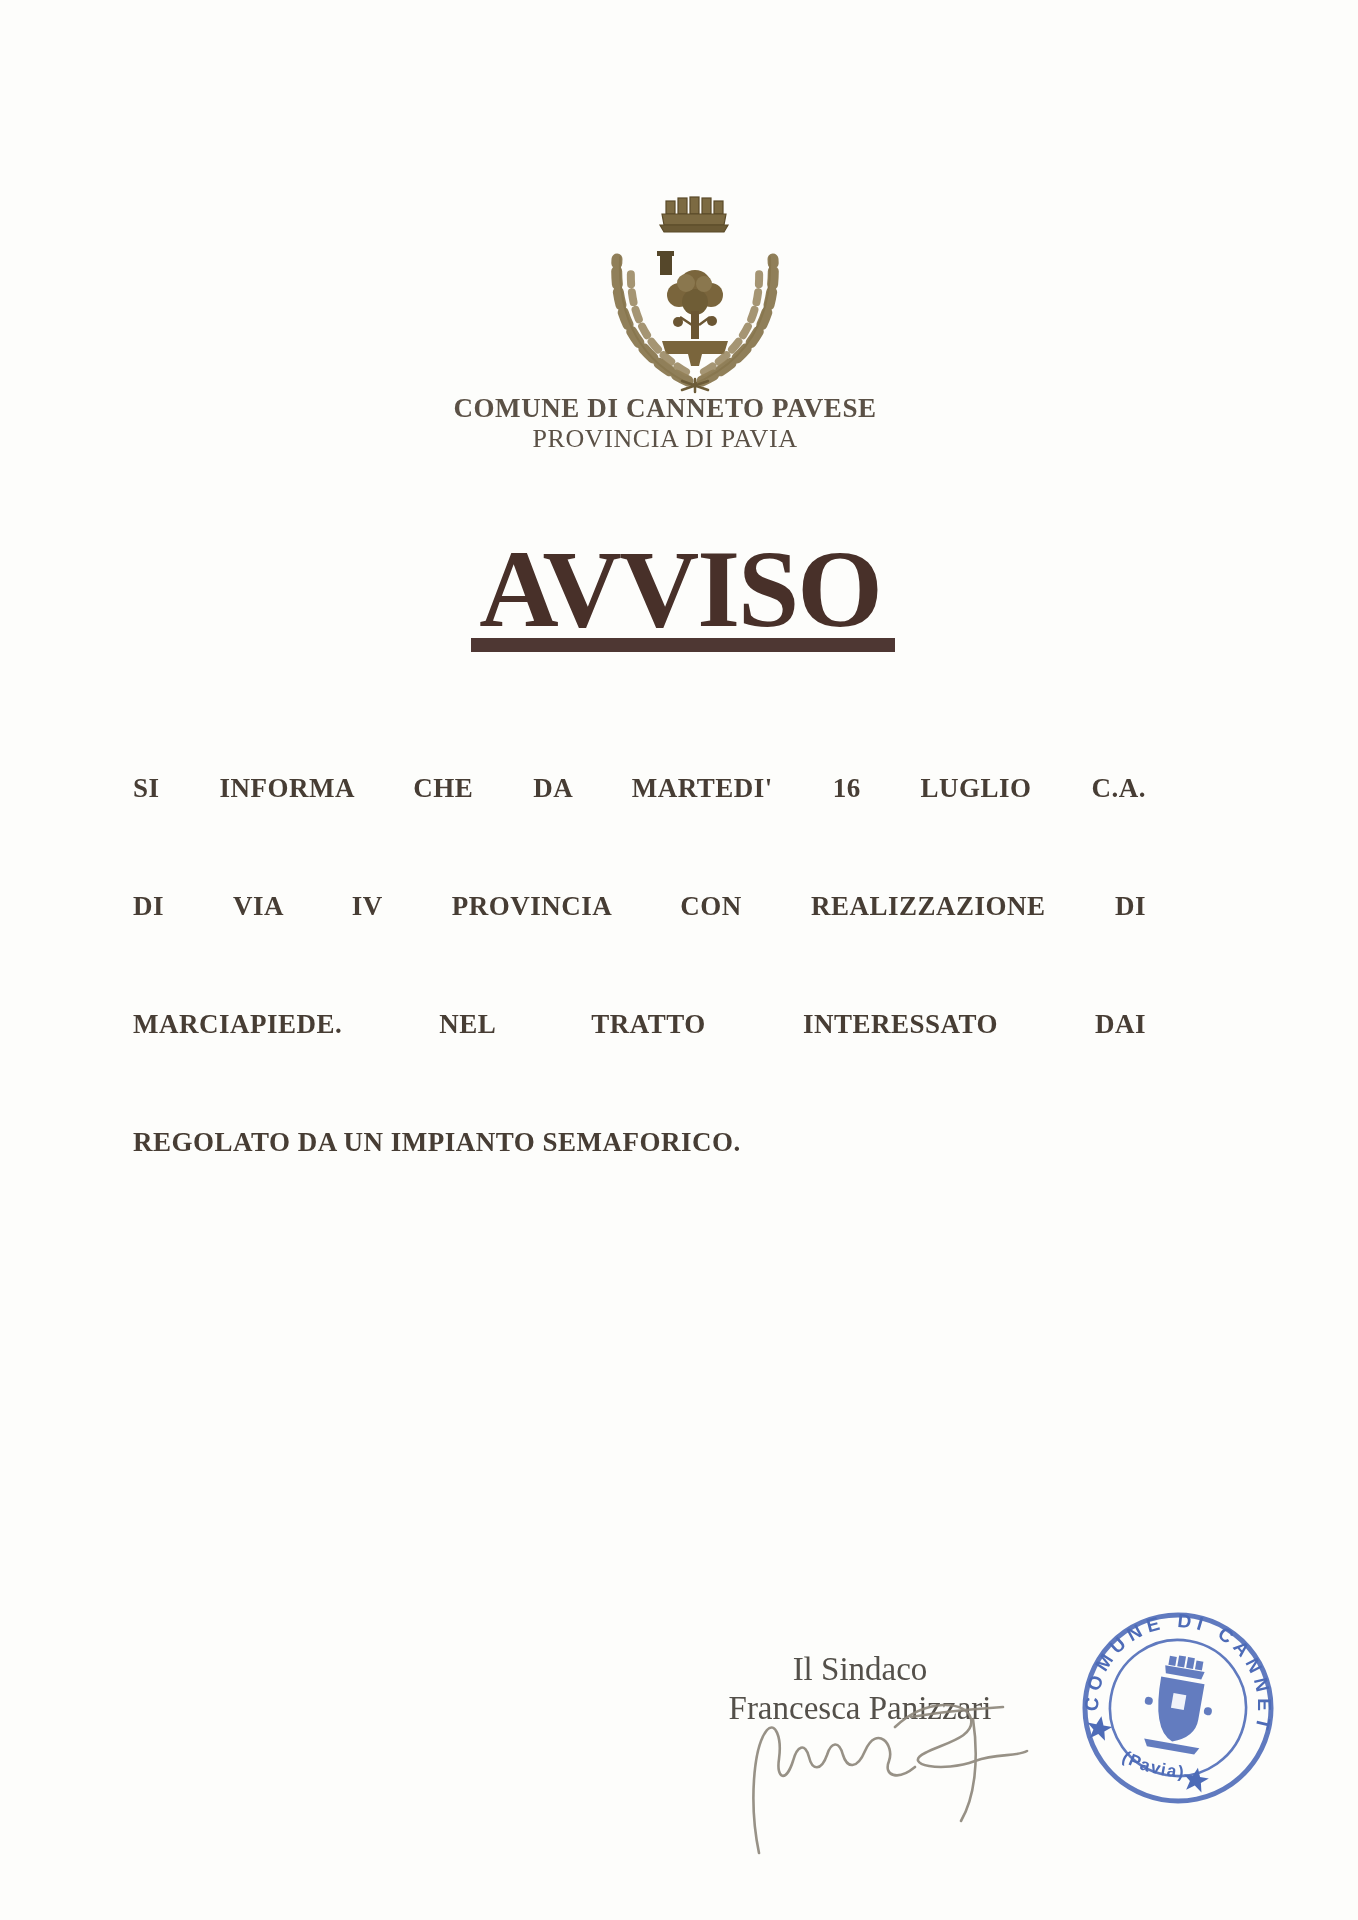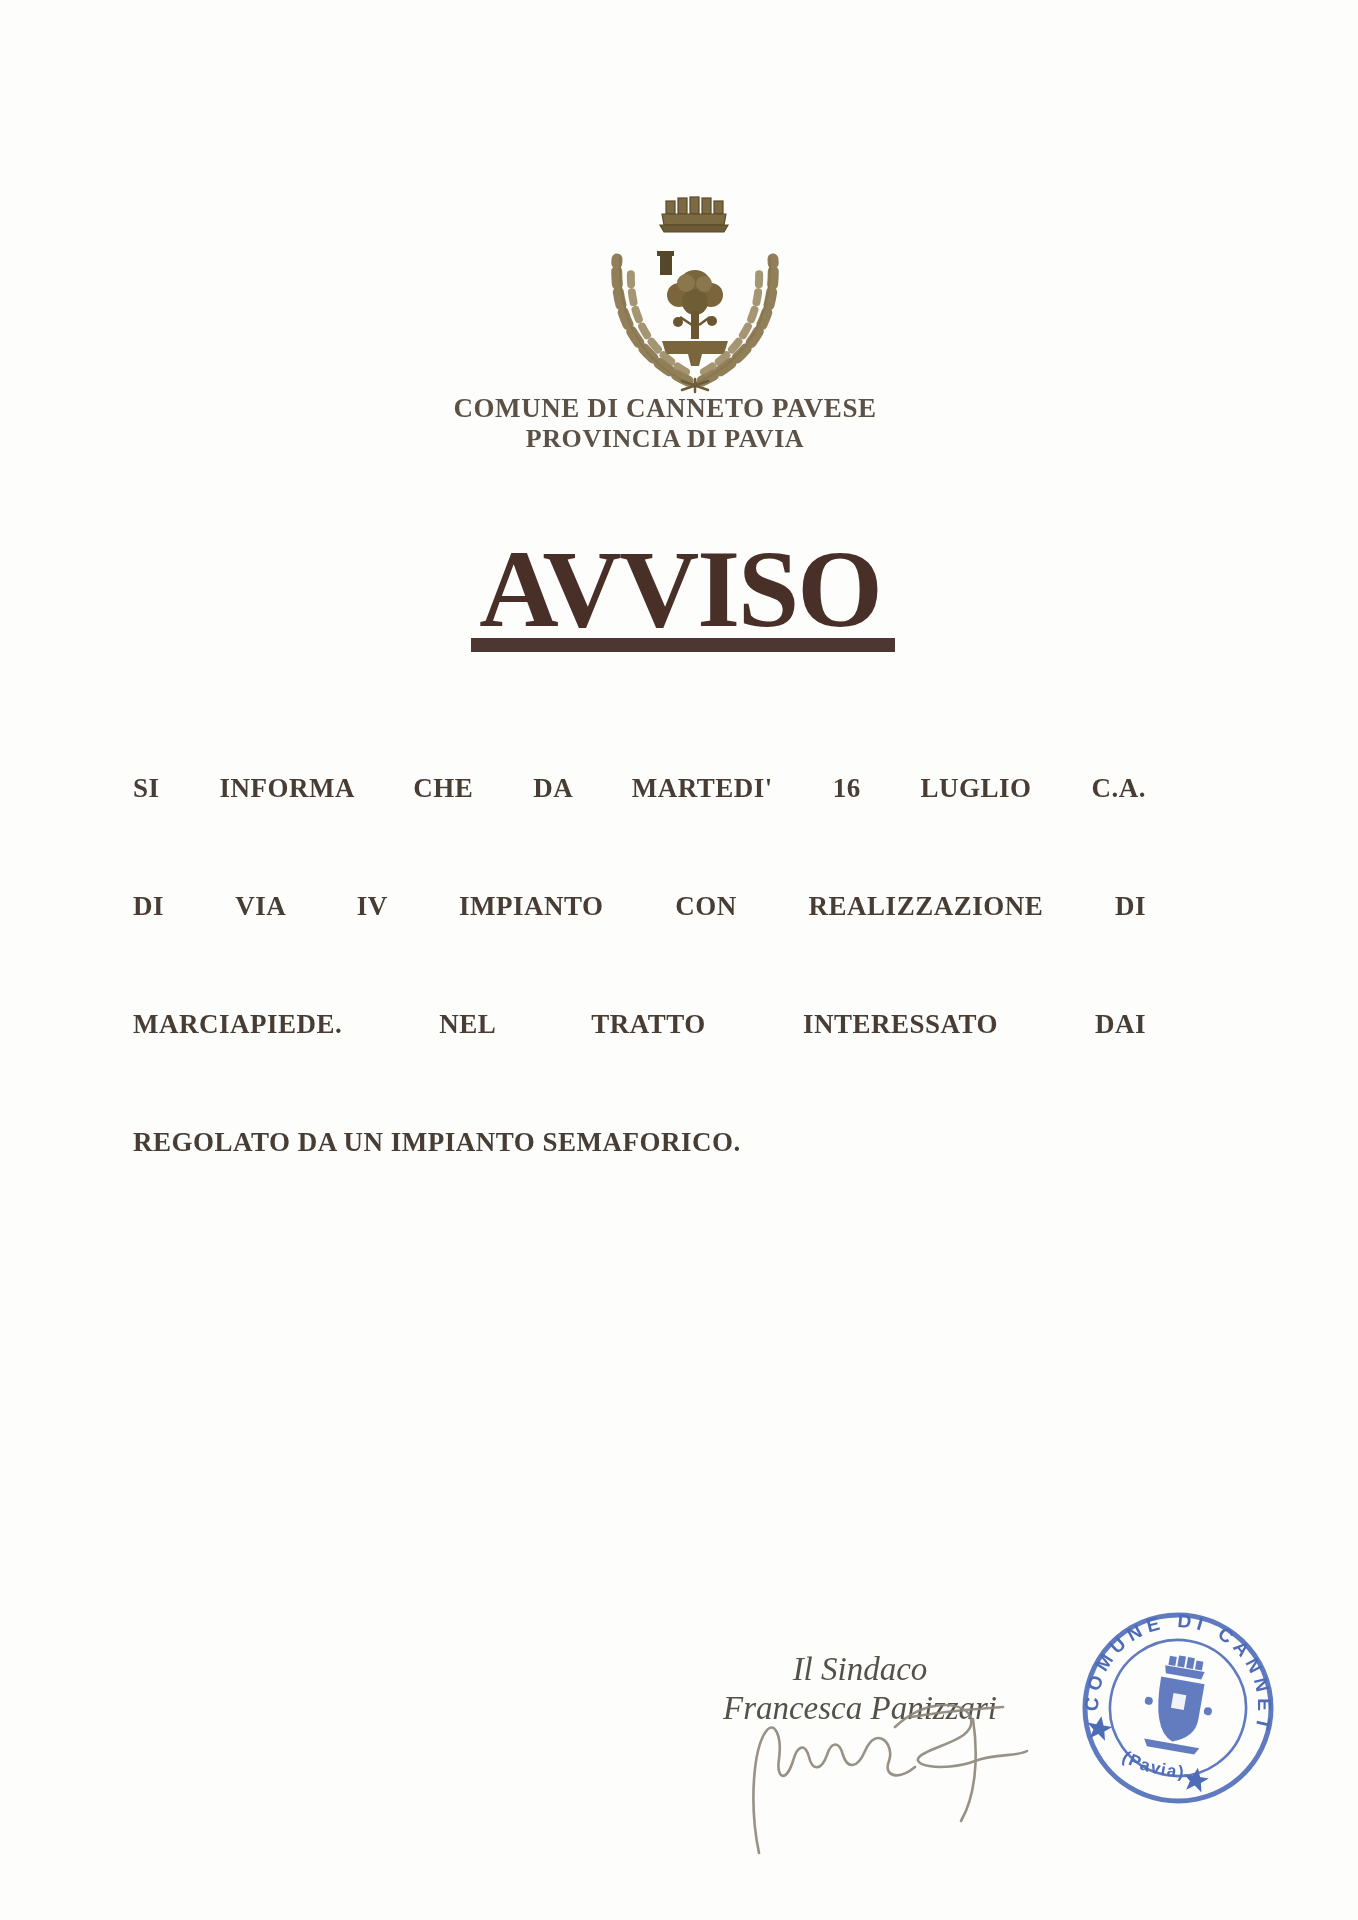--- a/index.html
+++ b/index.html
@@ -9,21 +9,21 @@
     margin:0 auto;
     background:#fdfdfb;
     font-family:"Liberation Serif","DejaVu Serif",serif;
     overflow:hidden;
   }
   
   .emblem{position:absolute;left:600px;top:185px;width:190px;height:210px;}
   
   .org{position:absolute;left:0;top:393px;width:1330px;text-align:center;color:#5b5146;}
   .org-line1{font-size:27px;font-weight:bold;letter-spacing:0.6px;line-height:31px;}
-  .org-line2{font-size:26px;font-weight:bold;letter-spacing:0.6px;line-height:29px;}
+  .org-line2{font-size:26px;font-weight:normal;letter-spacing:0.6px;line-height:29px;}
   
   .title{
     position:absolute;left:0;top:532px;width:1360px;margin:0;
     text-align:center;font-size:110px;font-weight:bold;letter-spacing:-2px;
     color:#483029;line-height:1.05;
   }
   .title-underline{
     position:absolute;left:471px;top:638px;width:424px;height:14px;
     background:#4e3733;
   }
@@ -31,21 +31,21 @@
   .body-block{
     position:absolute;left:133px;top:729px;width:1013px;
     color:#473d34;font-size:27px;font-weight:bold;line-height:118px;
     letter-spacing:0.5px;
   }
   .body-line{text-align:justify;text-align-last:justify;}
   .body-line.last{text-align:right;text-align-last:left;}
   
   .sig{
     position:absolute;left:705px;top:1650px;width:310px;
-    text-align:center;color:#54504a;font-size:33px;line-height:39px;font-style:italic;
+    text-align:center;color:#54504a;font-size:33px;line-height:39px;
   }
   .sig-scrawl{position:absolute;left:735px;top:1675px;width:330px;height:200px;}
   
   .stamp{position:absolute;left:1072px;top:1602px;width:212px;height:212px;opacity:0.92;}
 </style>
 </head>
 <body>
 
 <div class="page">
 
@@ -97,21 +97,21 @@
   <div class="org">
     <div class="org-line1">COMUNE DI CANNETO PAVESE</div>
     <div class="org-line2">PROVINCIA DI PAVIA</div>
   </div>
 
   <h1 class="title">AVVISO</h1>
   <div class="title-underline"></div>
 
   <div class="body-block">
     <div class="body-line">SI INFORMA CHE DA MARTEDI' 16 LUGLIO C.A.</div>
-    <div class="body-line">DI VIA IV IMPIANTO CON REALIZZAZIONE DI</div>
+    <div class="body-line">DI VIA IV PROVINCIA CON REALIZZAZIONE DI</div>
     <div class="body-line">MARCIAPIEDE. NEL TRATTO INTERESSATO DAI</div>
     <div class="body-line last">REGOLATO DA UN IMPIANTO SEMAFORICO.</div>
   </div>
 
   <div class="sig">
     <div>Il Sindaco</div>
     <div>Francesca Panizzari</div>
   </div>
 
   <svg class="sig-scrawl" viewBox="0 0 330 200" aria-hidden="true">

